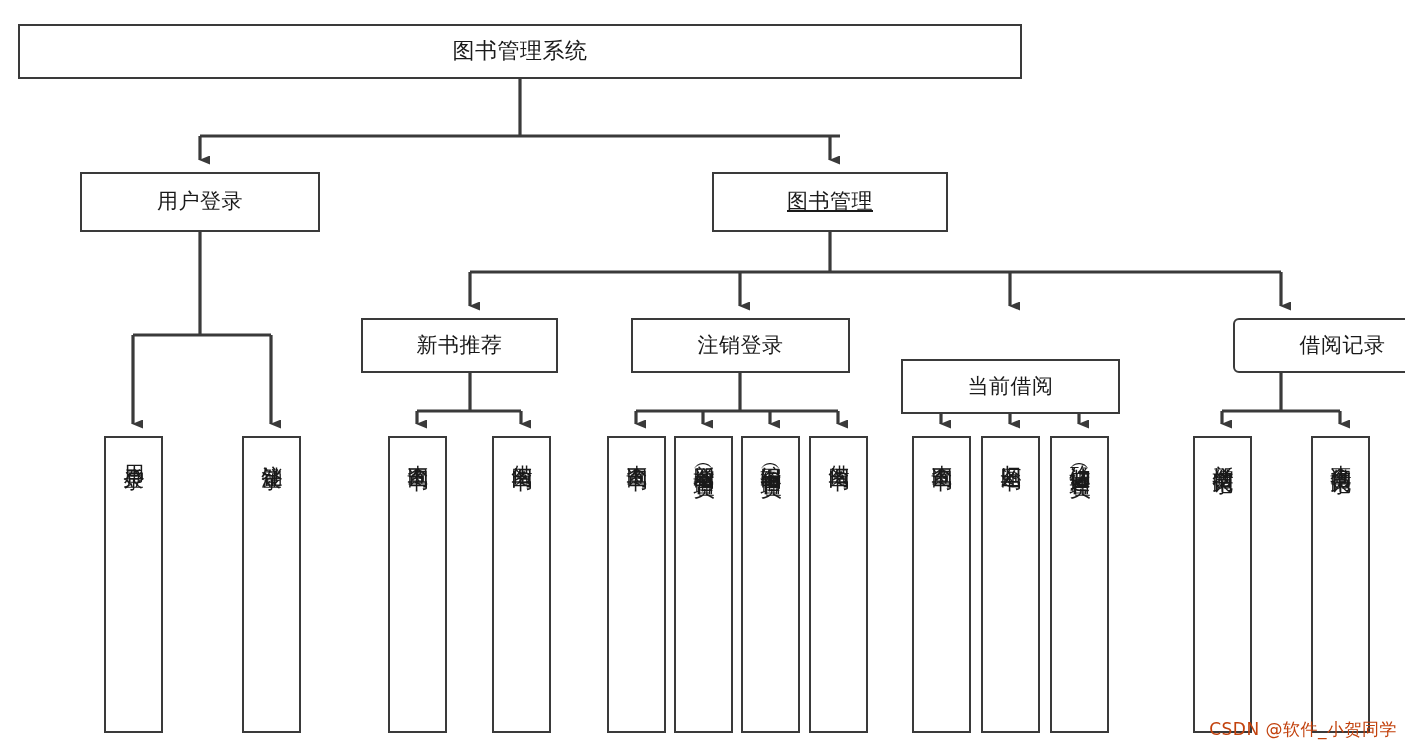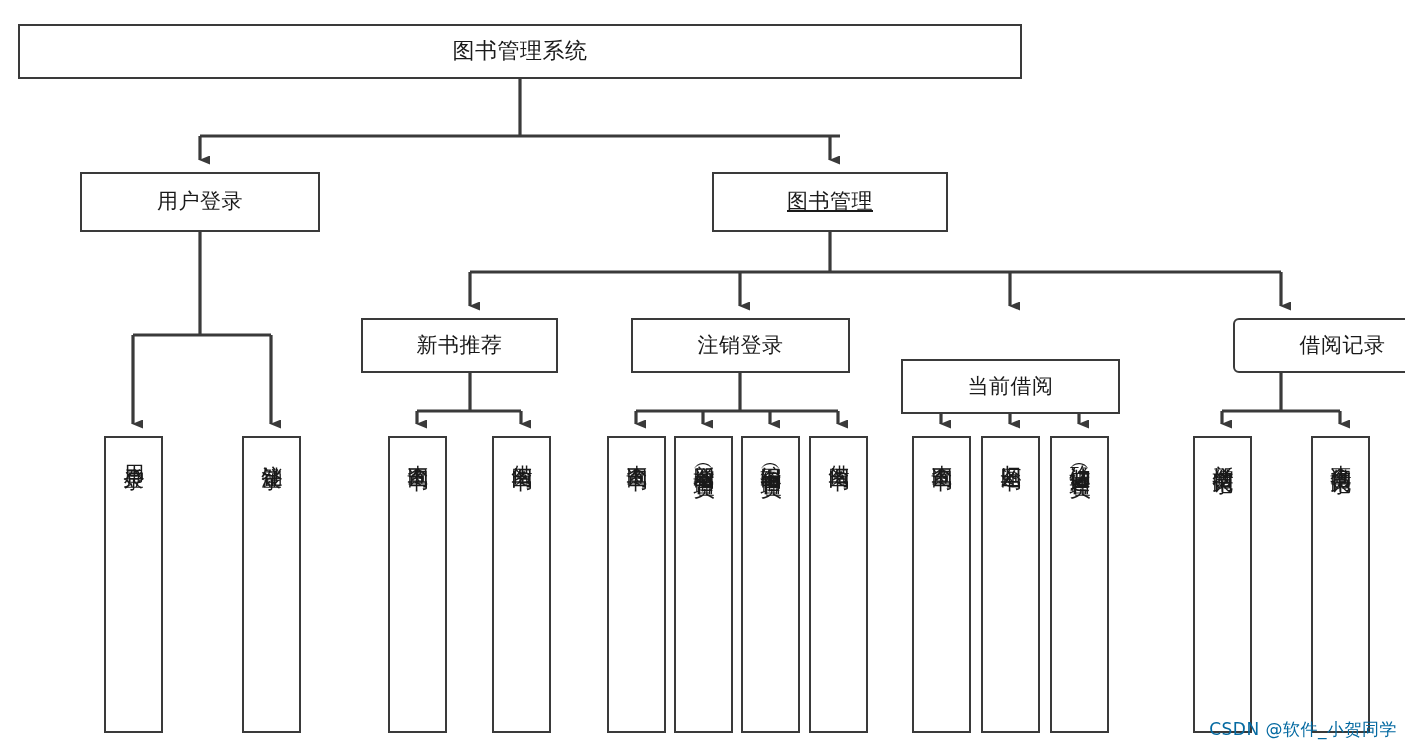--- a/index.html
+++ b/index.html
@@ -57,21 +57,21 @@
     line-height: 1.18;
     letter-spacing: 2px;
     white-space: nowrap;
     color: #1a1a1a;
   }
   .watermark {
     position: absolute;
     right: 8px;
     bottom: 6px;
     font-size: 17px;
-    color: #0369a1;
+    color: #c2410c;
     letter-spacing: 0.5px;
     white-space: nowrap;
     z-index: 5;
     pointer-events: none;
     margin-top: 29px;
   }
 </style>
 </head>
 <body>
 

